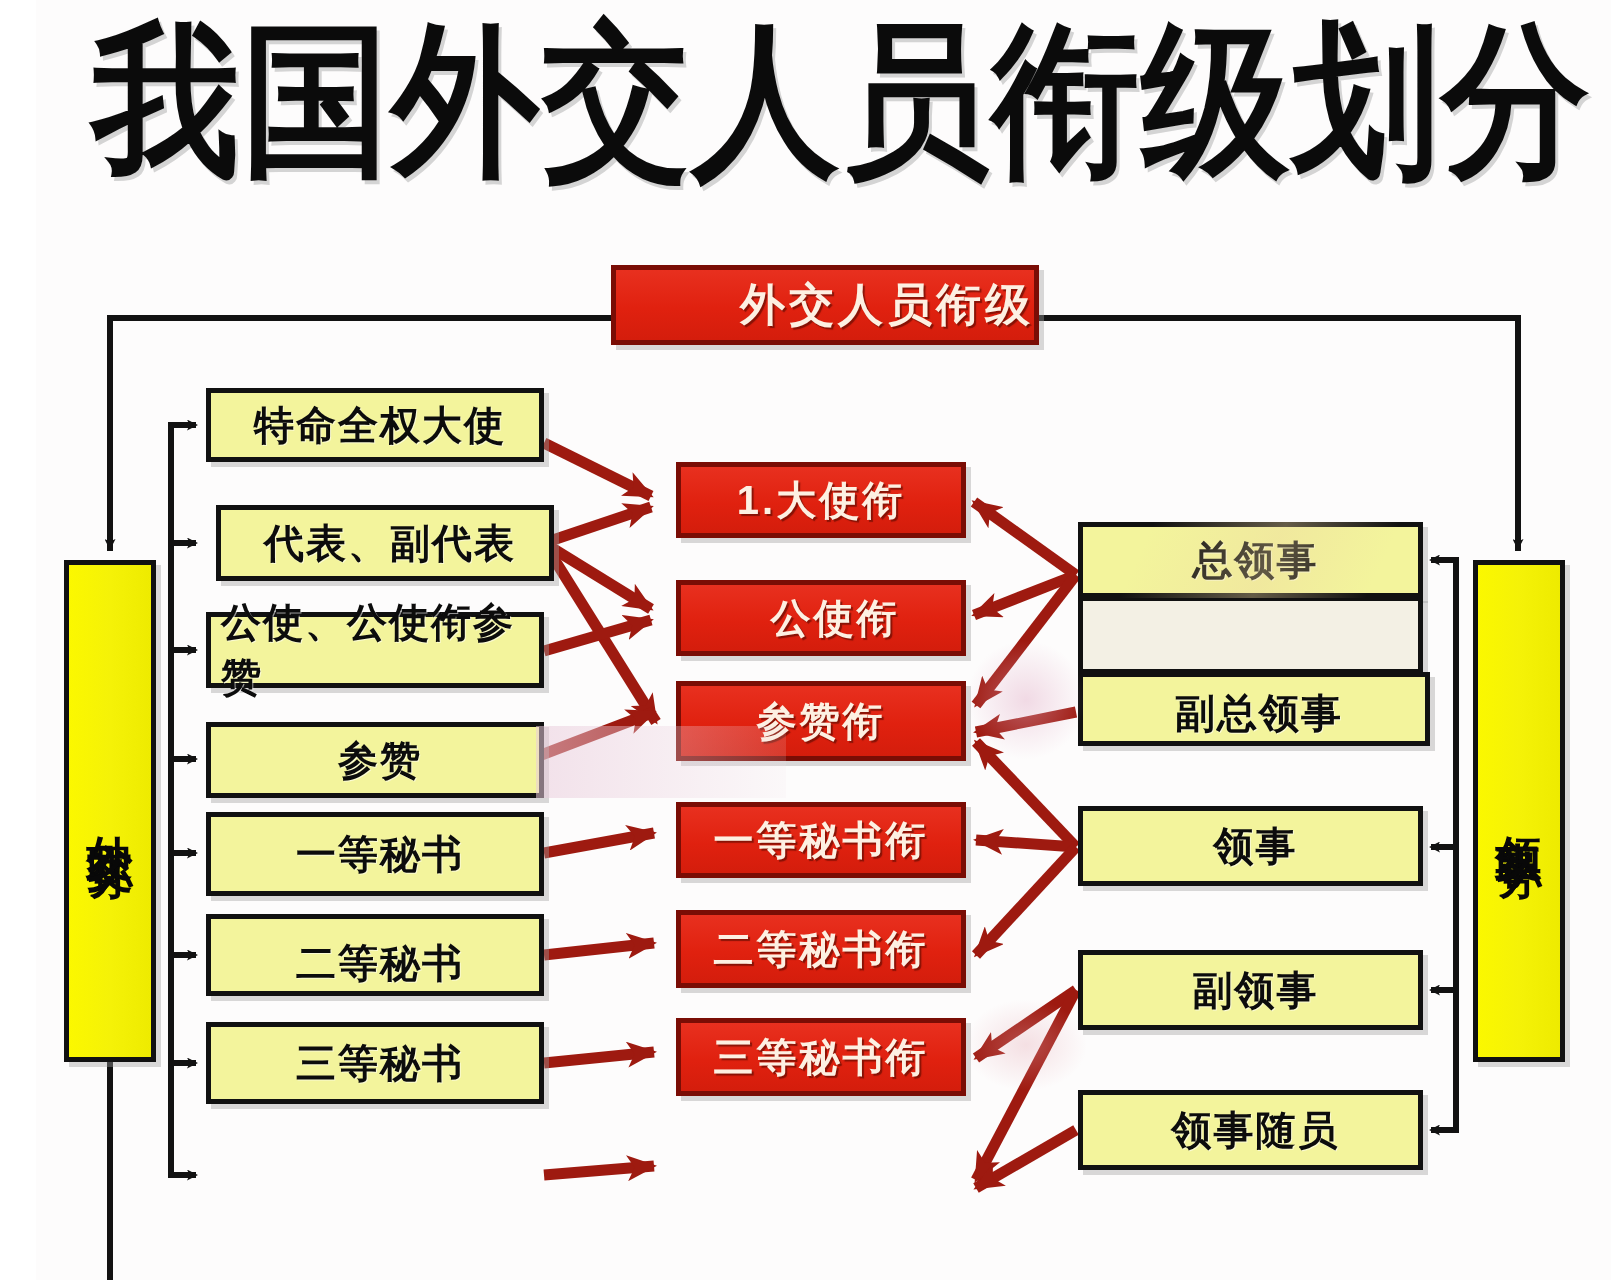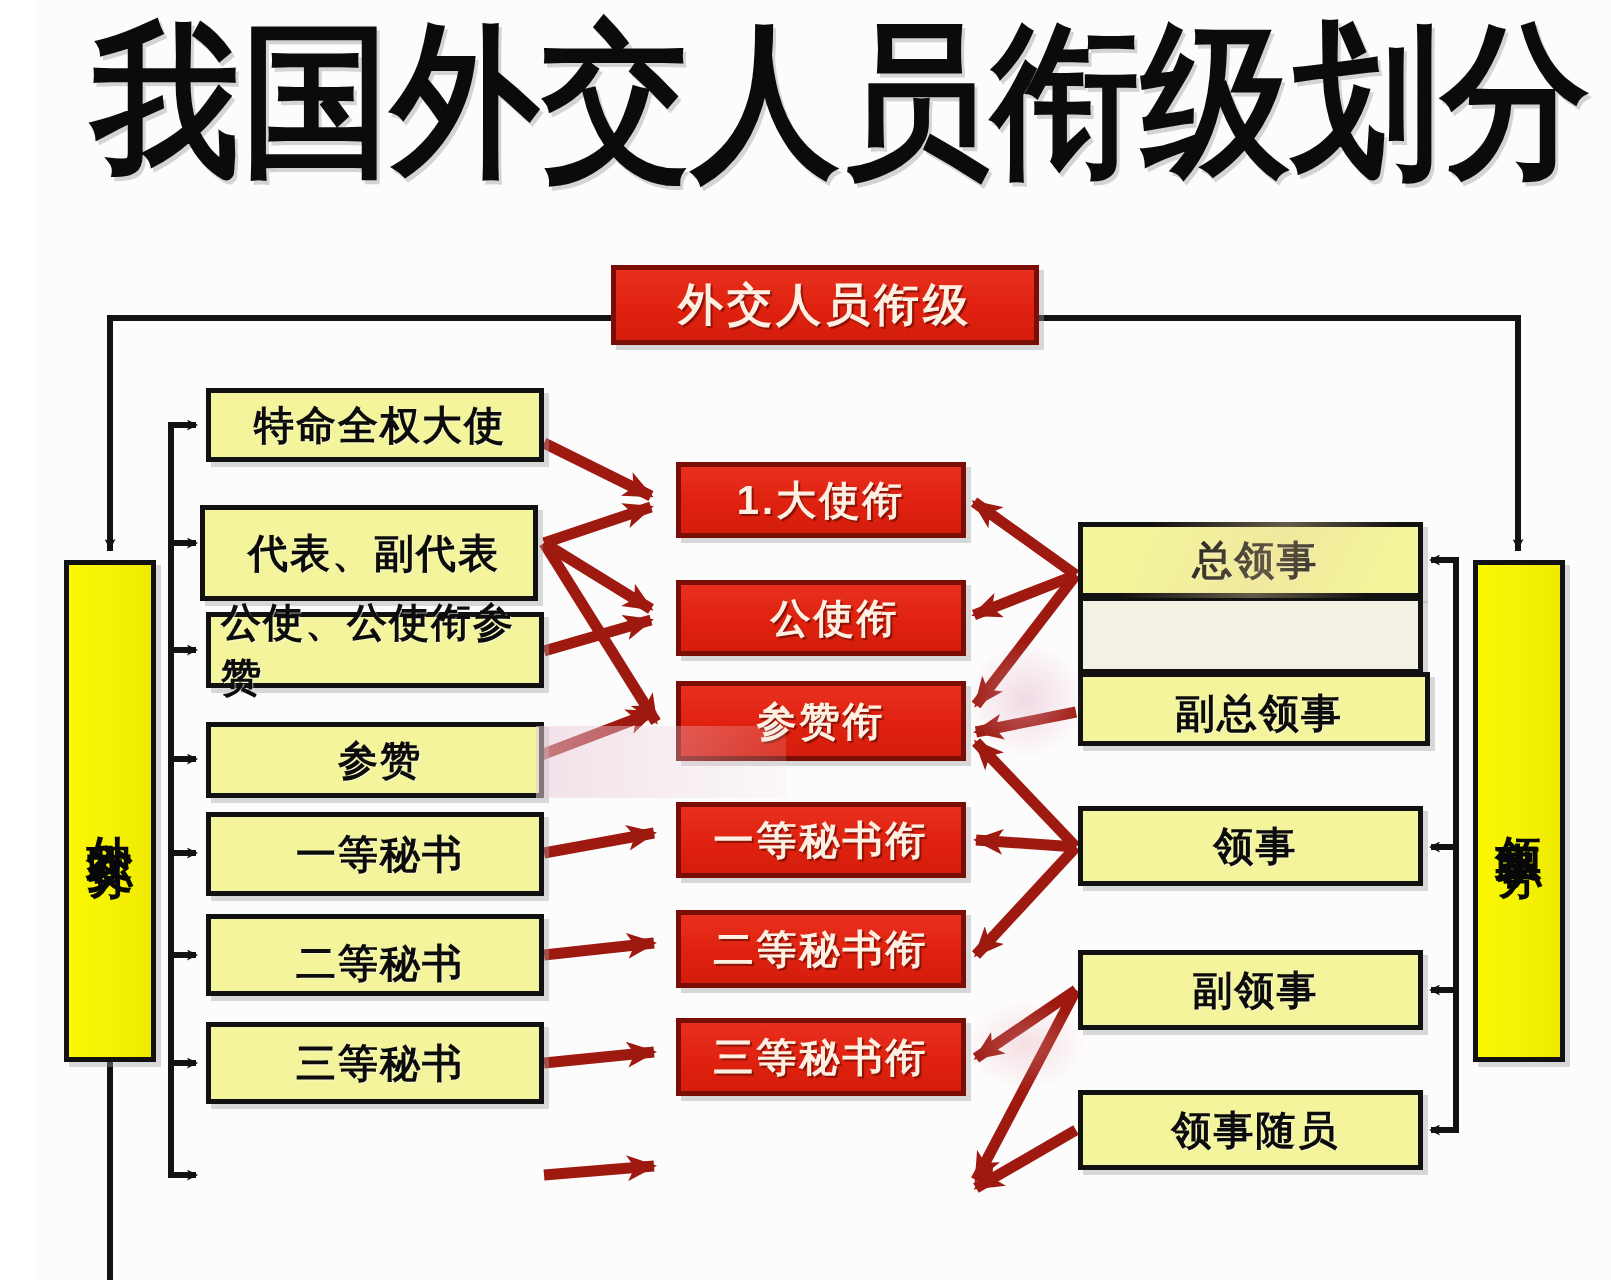--- a/index.html
+++ b/index.html
@@ -176,36 +176,36 @@
       <path d="M1040,847 L940,840" marker-end="url(#ahRed)"></path>
       <path d="M1040,847 L940,955" marker-end="url(#ahRed)"></path>
 
       <path d="M1040,990 L940,1058" marker-end="url(#ahRed)"></path>
       <path d="M1040,990 L940,1180" marker-end="url(#ahRed)"></path>
 
       <path d="M1040,1130 L940,1188" marker-end="url(#ahRed)"></path>
     </g>
   </svg>
 
-  <div class="box red banner" style="left:575px; top:265px; width:428px; height:80px;">
+  <div class="box red banner" style="left:575px; top:265px; width:428px; height:80px;justify-content:flex-end;">
     <span>外交人员衔级</span>
   </div>
 
   <div class="box vertlabel" style="left:28px; top:560px; width:92px; height:502px;">
     <span>外交职务</span>
   </div>
 
   <div class="box vertlabel" style="left:1437px; top:560px; width:92px; height:502px;">
     <span>领事职务</span>
   </div>
 
   <div class="box pale" style="left:170px; top:388px; width:338px; height:74px;">
     <span>特命全权大使</span>
   </div>
-  <div class="box pale" style="left:164px; top:505px; width:338px; height:96px;text-align:right;">
+  <div class="box pale" style="left:180px; top:505px; width:338px; height:76px;text-align:right;">
     <span>代表、副代表</span>
   </div>
   <div class="box pale" style="left:170px; top:612px; width:338px; height:76px;">
     <span>公使、公使衔参赞</span>
   </div>
   <div class="box pale" style="left:170px; top:722px; width:338px; height:76px;">
     <span>参赞</span>
   </div>
   <div class="box pale" style="left:170px; top:812px; width:338px; height:84px;">
     <span>一等秘书</span>

